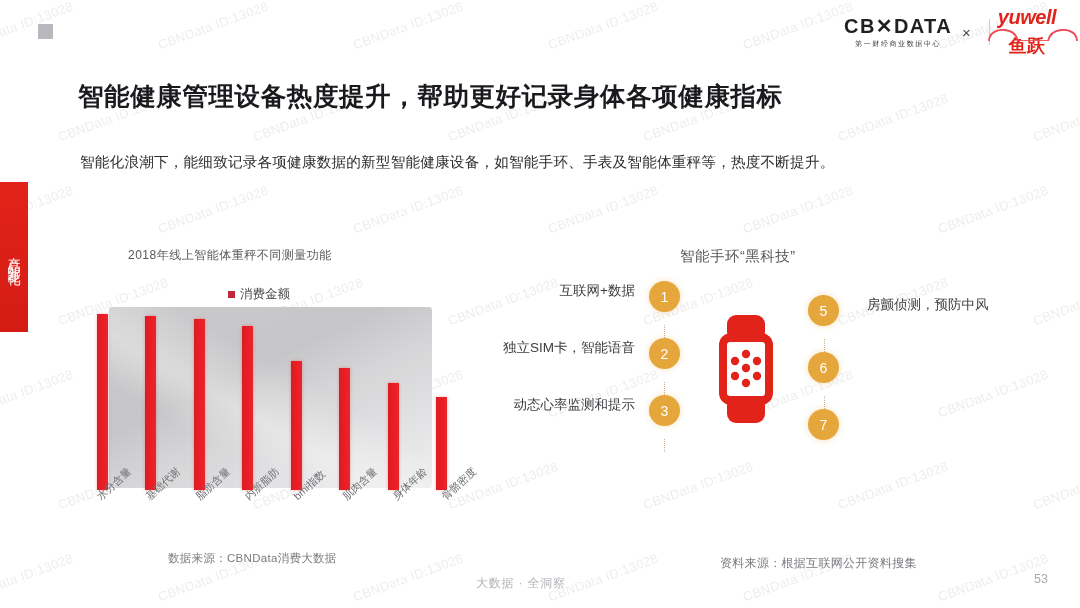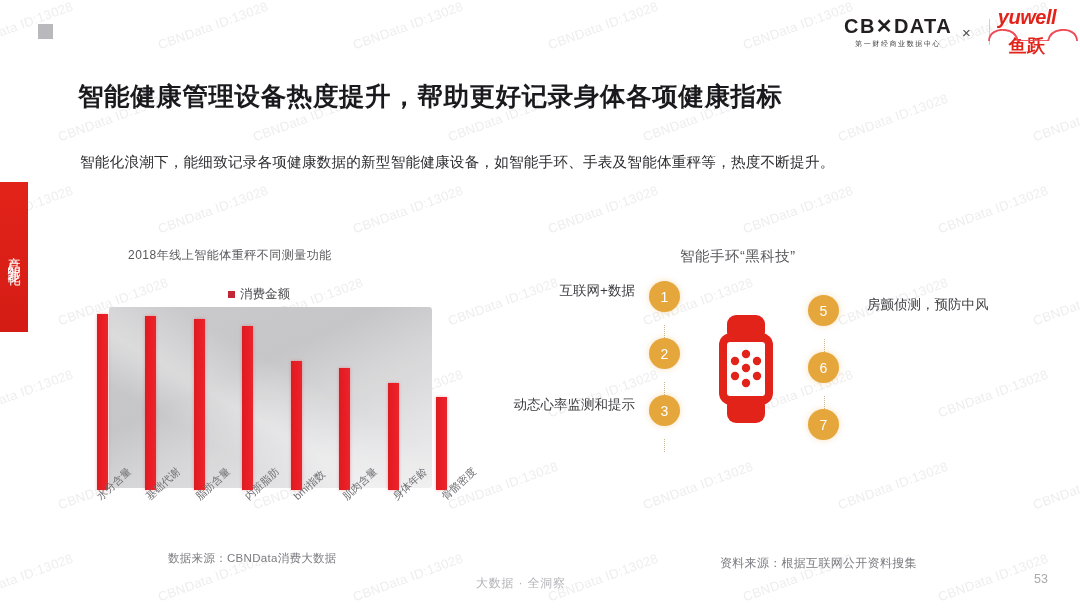--- a/index.html
+++ b/index.html
@@ -340,20 +340,21 @@
 
   <div class="timeline tl-left" id="tl-left">
       <div class="tl-item">
         <div class="tl-text">互联网+数据</div>
         <div class="tl-circle" style="background: rgb(229, 166, 60);">1</div>
       </div>
       <div class="tl-gap">
         <i></i>
       </div>
       <div class="tl-item">
+        <div class="tl-text">独立SIM卡，智能语音</div>
         <div class="tl-circle" style="background: rgb(229, 166, 60);">2</div>
       </div>
       <div class="tl-gap">
         <i></i>
       </div>
       <div class="tl-item">
         <div class="tl-text">动态心率监测和提示</div>
         <div class="tl-circle" style="background: rgb(229, 166, 60);">3</div>
       </div>
       <div class="tl-gap">

